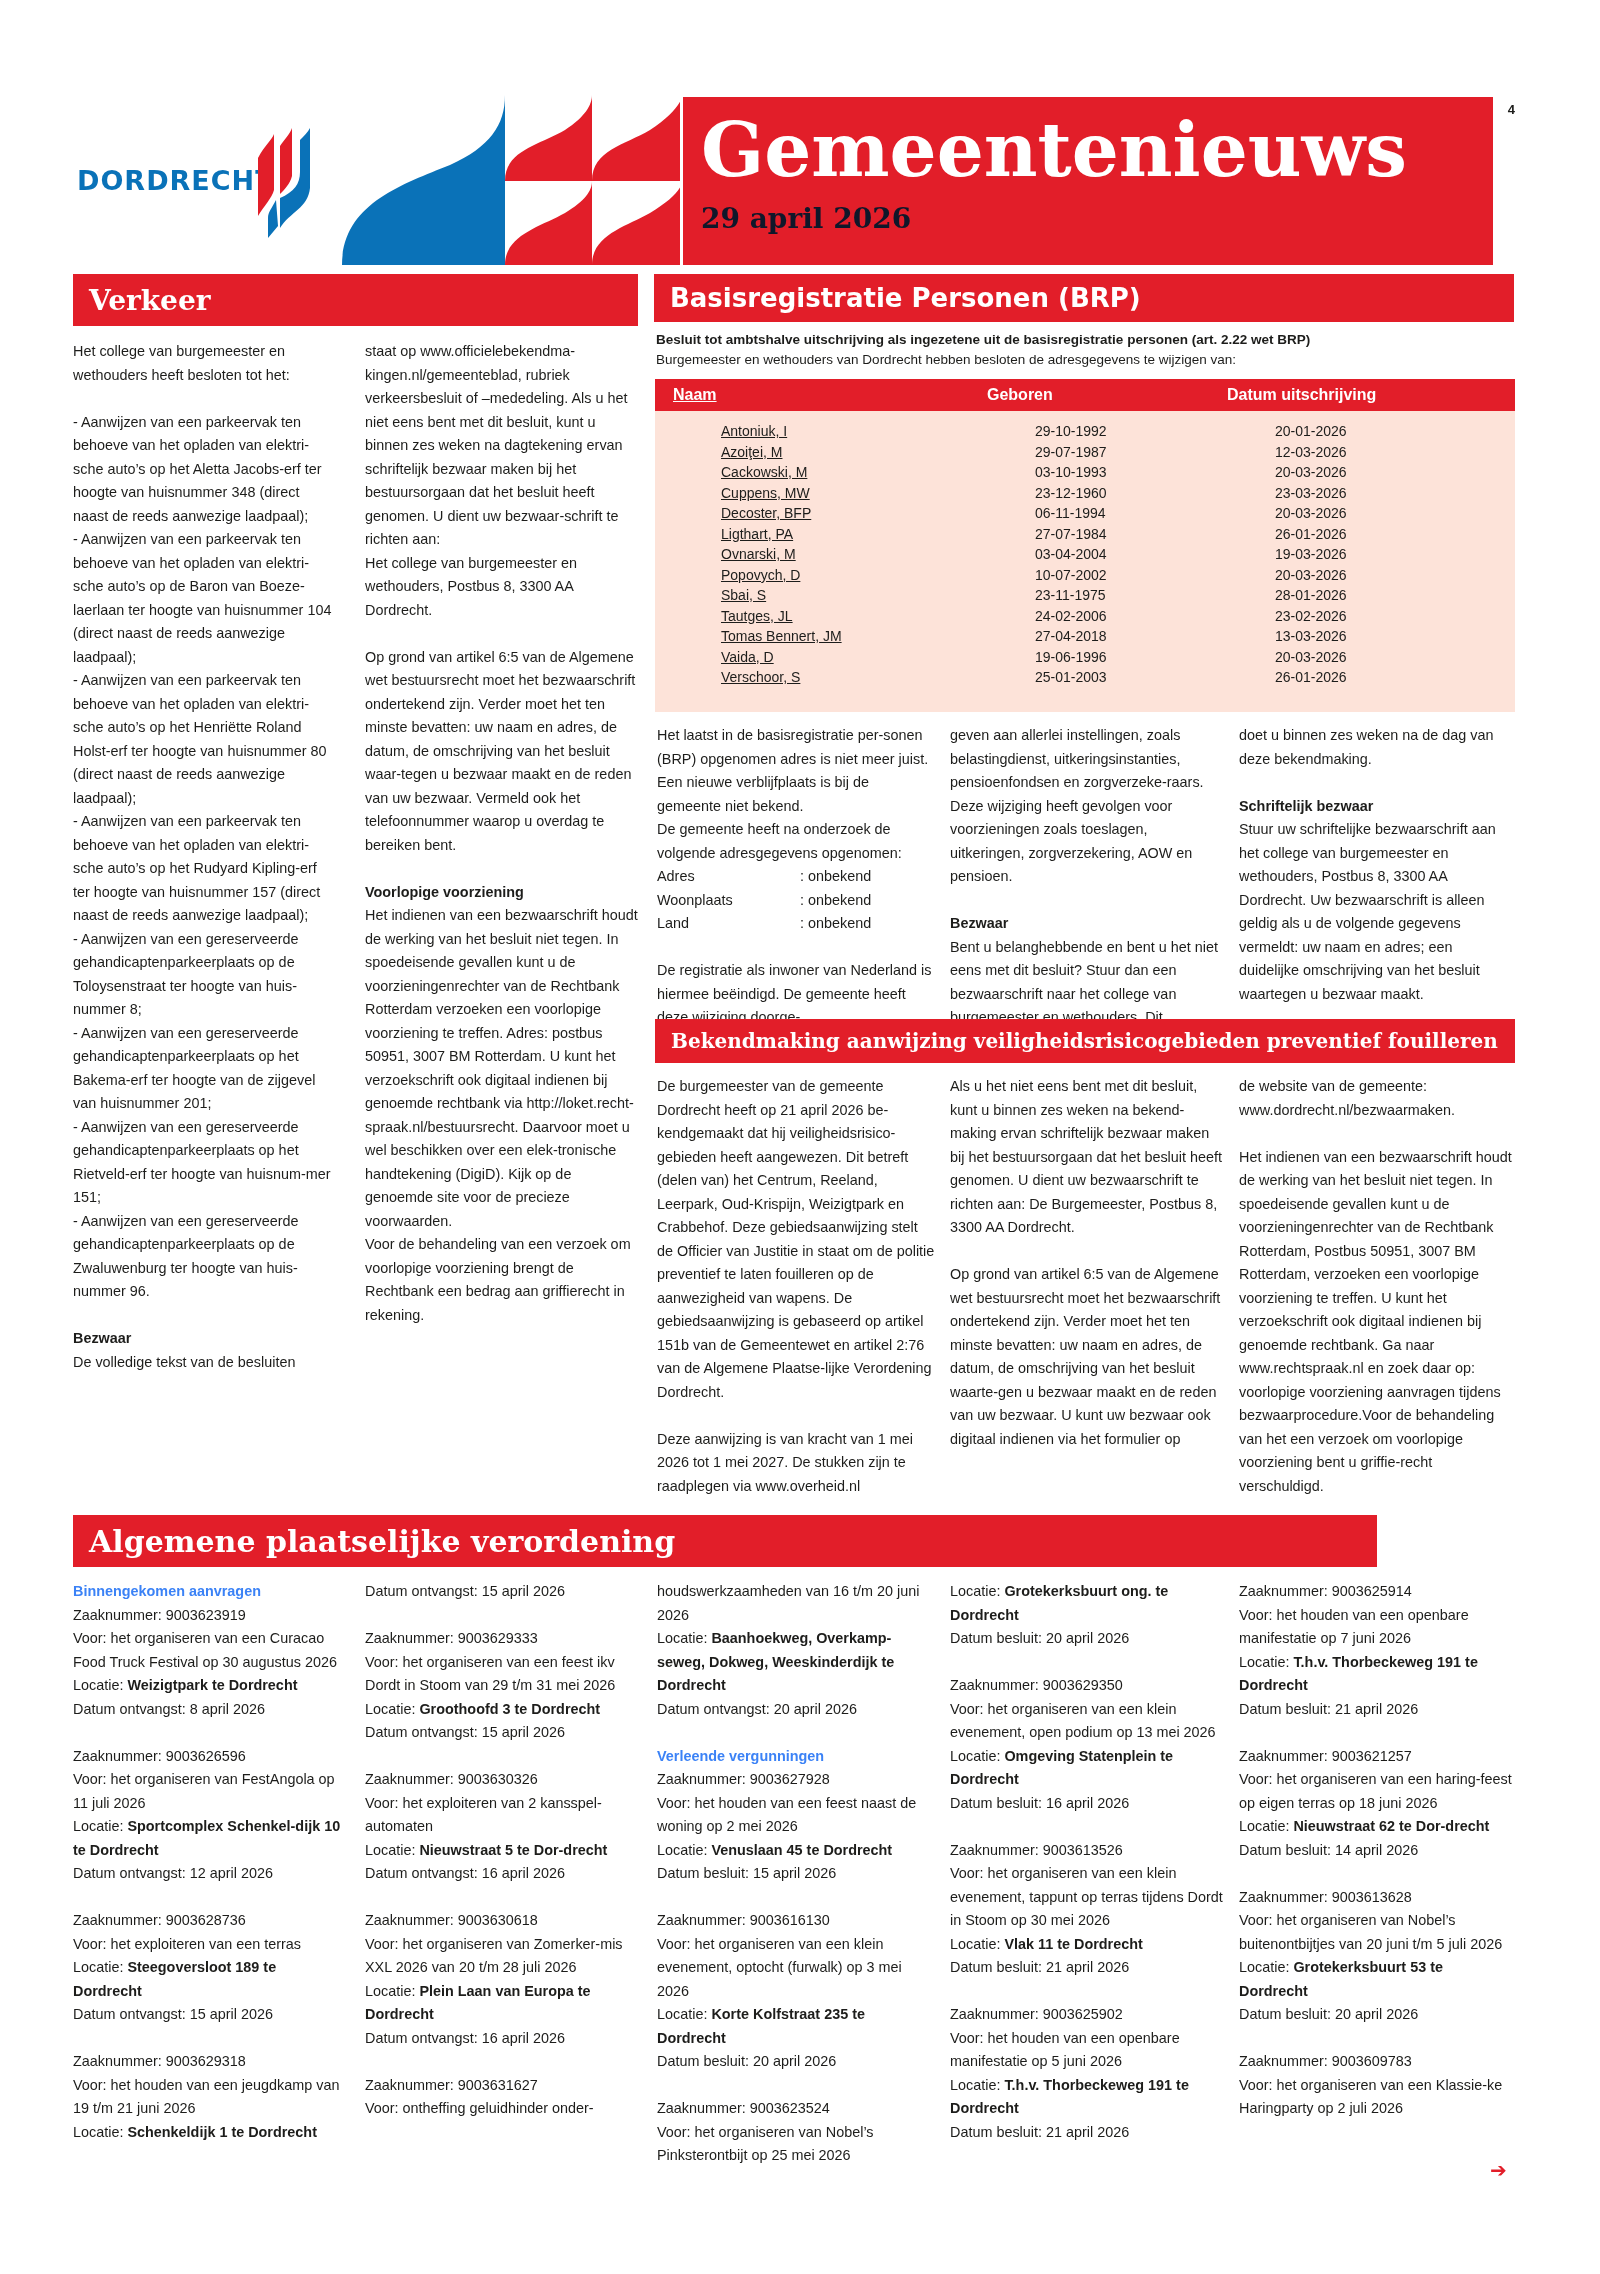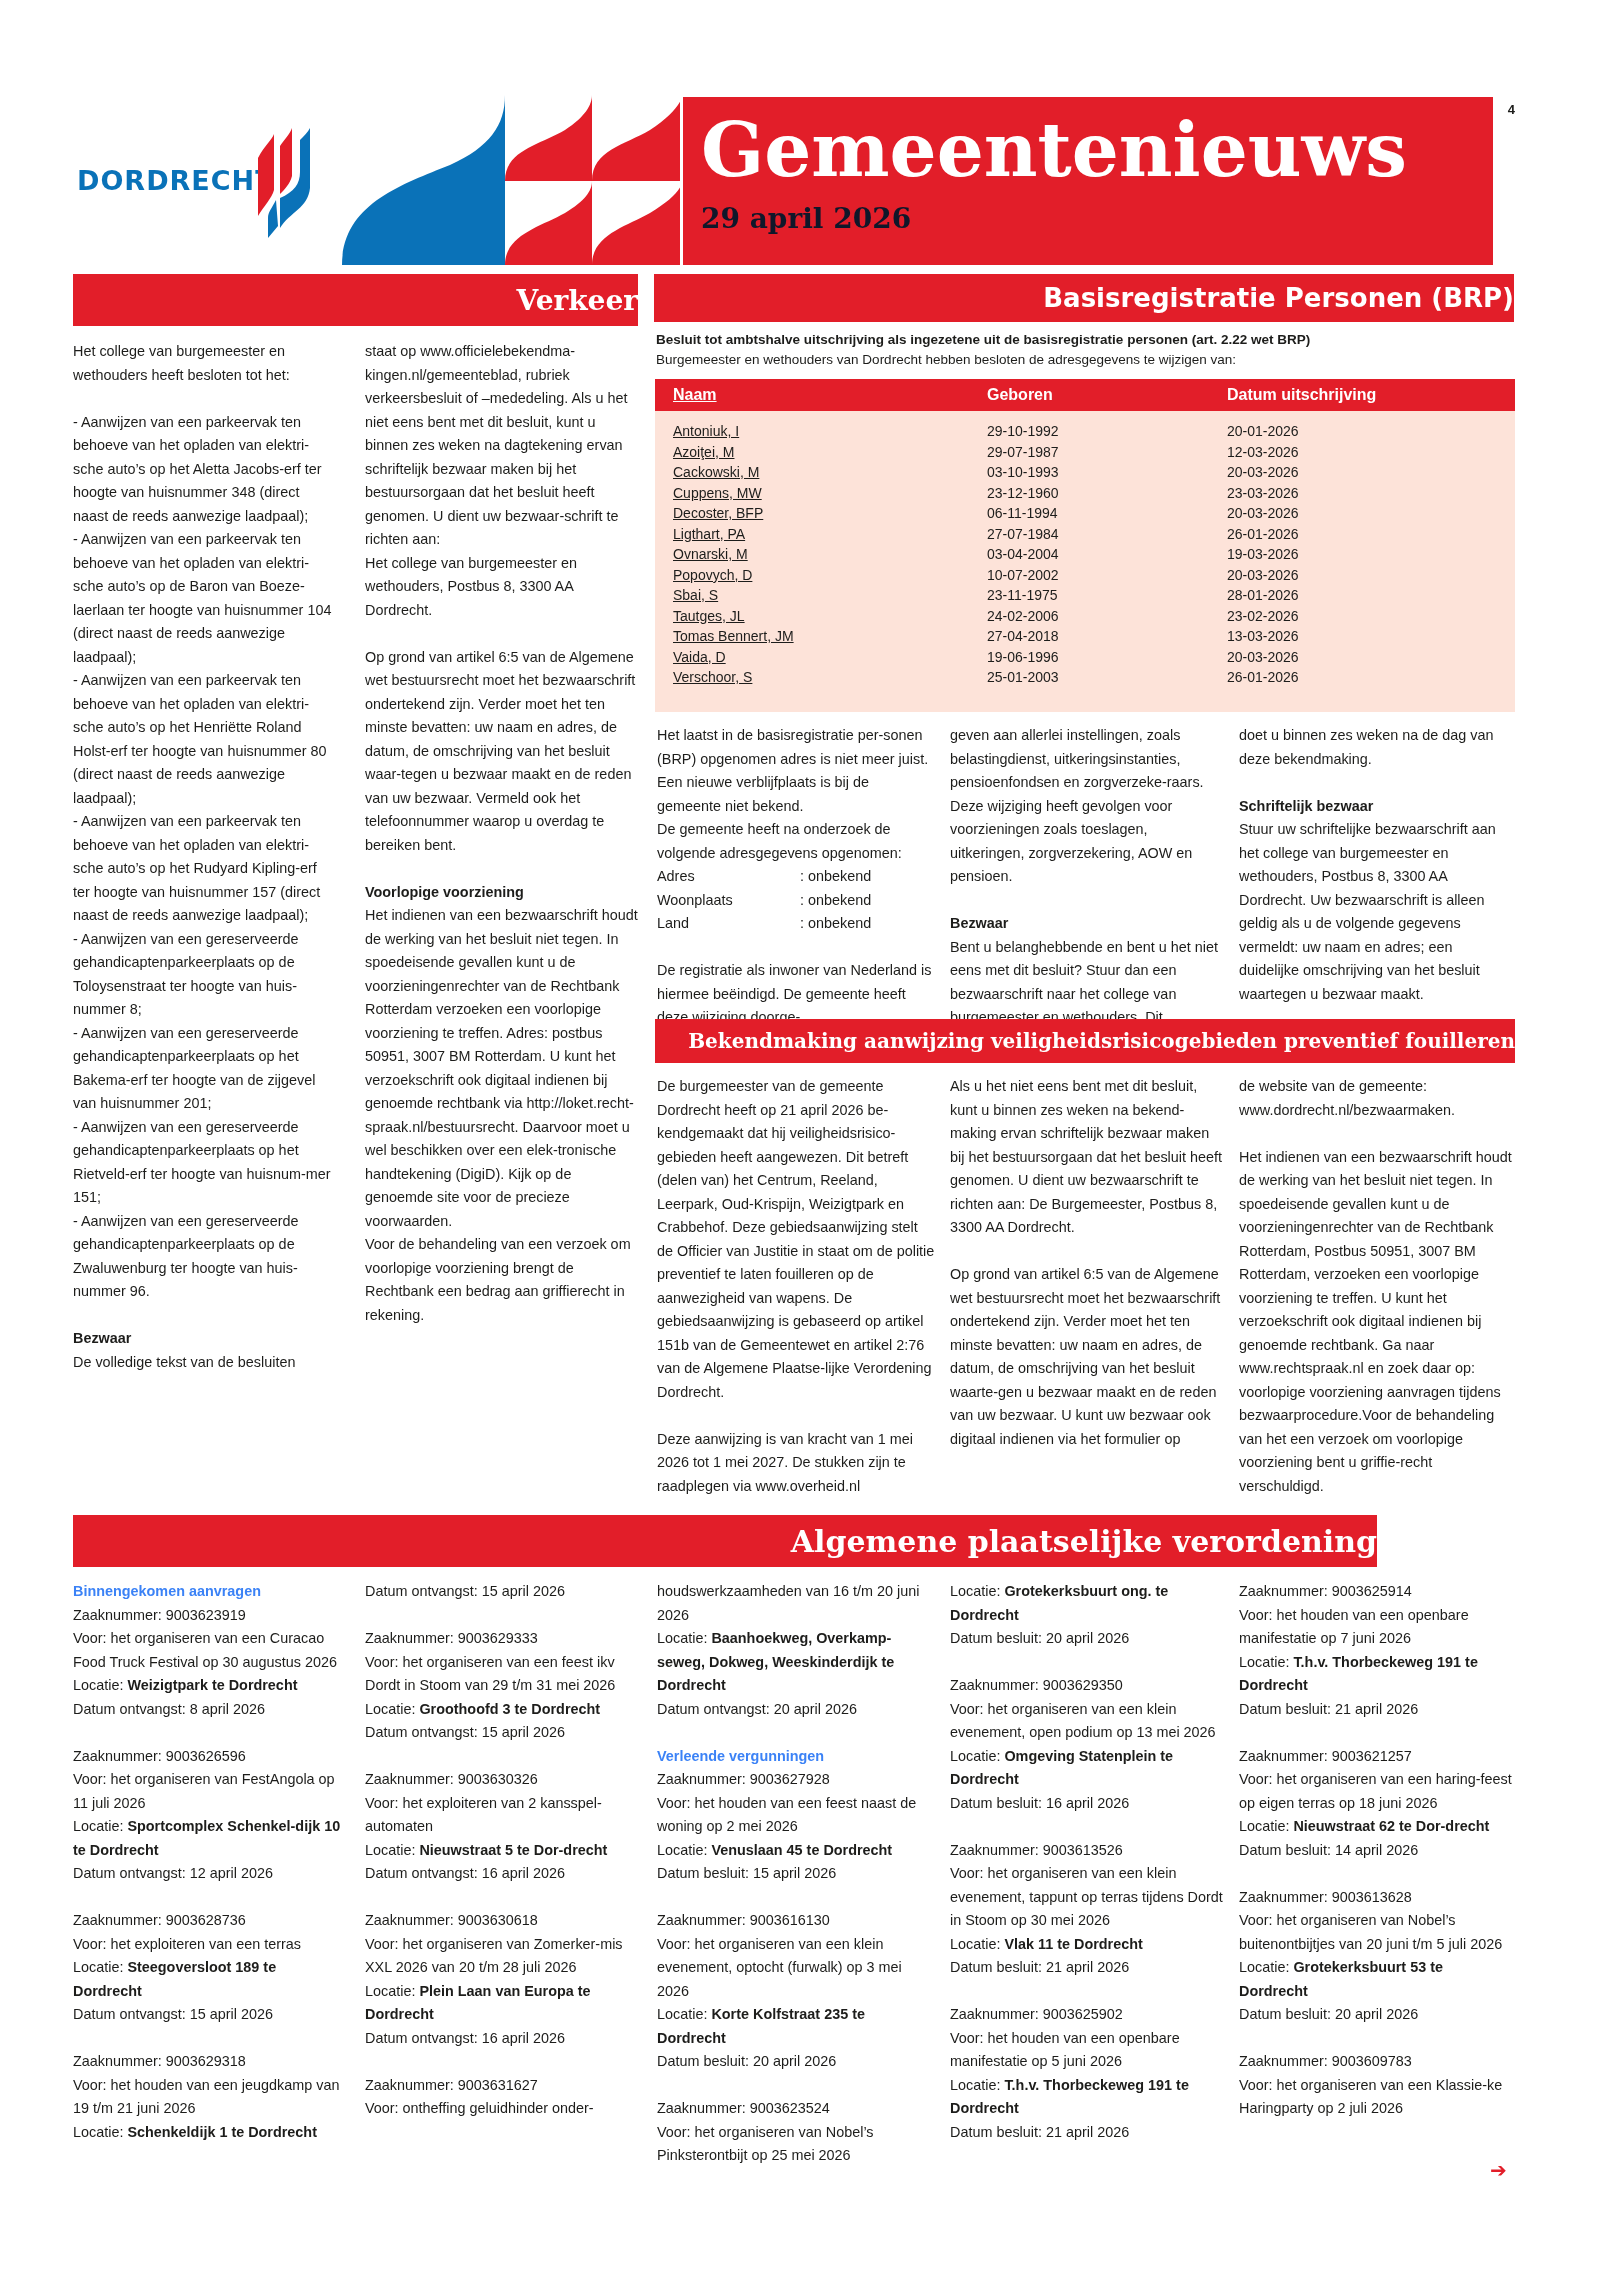--- a/index.html
+++ b/index.html
@@ -31,21 +31,21 @@
     font-family: "DejaVu Serif", serif; font-weight: bold; font-size: 28px; color: #0f172a;
   }
   .page-num {
     position: absolute; right: -22px; top: 5px; font-weight: bold; font-size: 13px; color: #1d1d1b;
   }
 
   
   .sec-head {
     background: #e21e29; color: #fff; height: 52px;
     display: flex; align-items: center; padding-left: 16px;
-    font-family: "DejaVu Serif", serif; font-weight: bold; justify-content: flex-end;
+    font-family: "DejaVu Serif", serif; font-weight: bold;
   }
   .sec-head.big { font-size: 28px; }
   .sec-head.mid { font-size: 26px; font-family: "DejaVu Sans", sans-serif; }
   .sec-head.small { font-size: 20px; height: 44px; }
   .sec-head.apv { font-size: 30px; height: 52px; }
 
   .col {
     font-size: 14.4px; line-height: 23.5px; color: #1d1d1b;
   }
   .col p { margin: 0; }
@@ -128,21 +128,21 @@
 <div class="abs" style="left:656px; top:330px; width:860px;">
   <p class="brp-intro1">Besluit tot ambtshalve uitschrijving als ingezetene uit de basisregistratie personen (art. 2.22 wet BRP)</p>
   <p class="brp-intro2">Burgemeester en wethouders van Dordrecht hebben besloten de adresgegevens te wijzigen van:</p>
 </div>
 <div class="abs brp-table" style="left:655px; top:379px; width:860px; height:333px;">
   <div class="brp-thead">
     <div class="c1">Naam</div>
     <div class="c2">Geboren</div>
     <div class="c3">Datum uitschrijving</div>
   </div>
-  <div style="padding-top:10px;">
+  <div style="padding-top:10px;margin-left:48px;">
     <div class="brp-row">
         <div class="c1">Antoniuk, I</div>
         <div class="c2">29-10-1992</div>
         <div class="c3">20-01-2026</div>
       </div>
     <div class="brp-row">
         <div class="c1">Azoiţei, M</div>
         <div class="c2">29-07-1987</div>
         <div class="c3">12-03-2026</div>
       </div>

